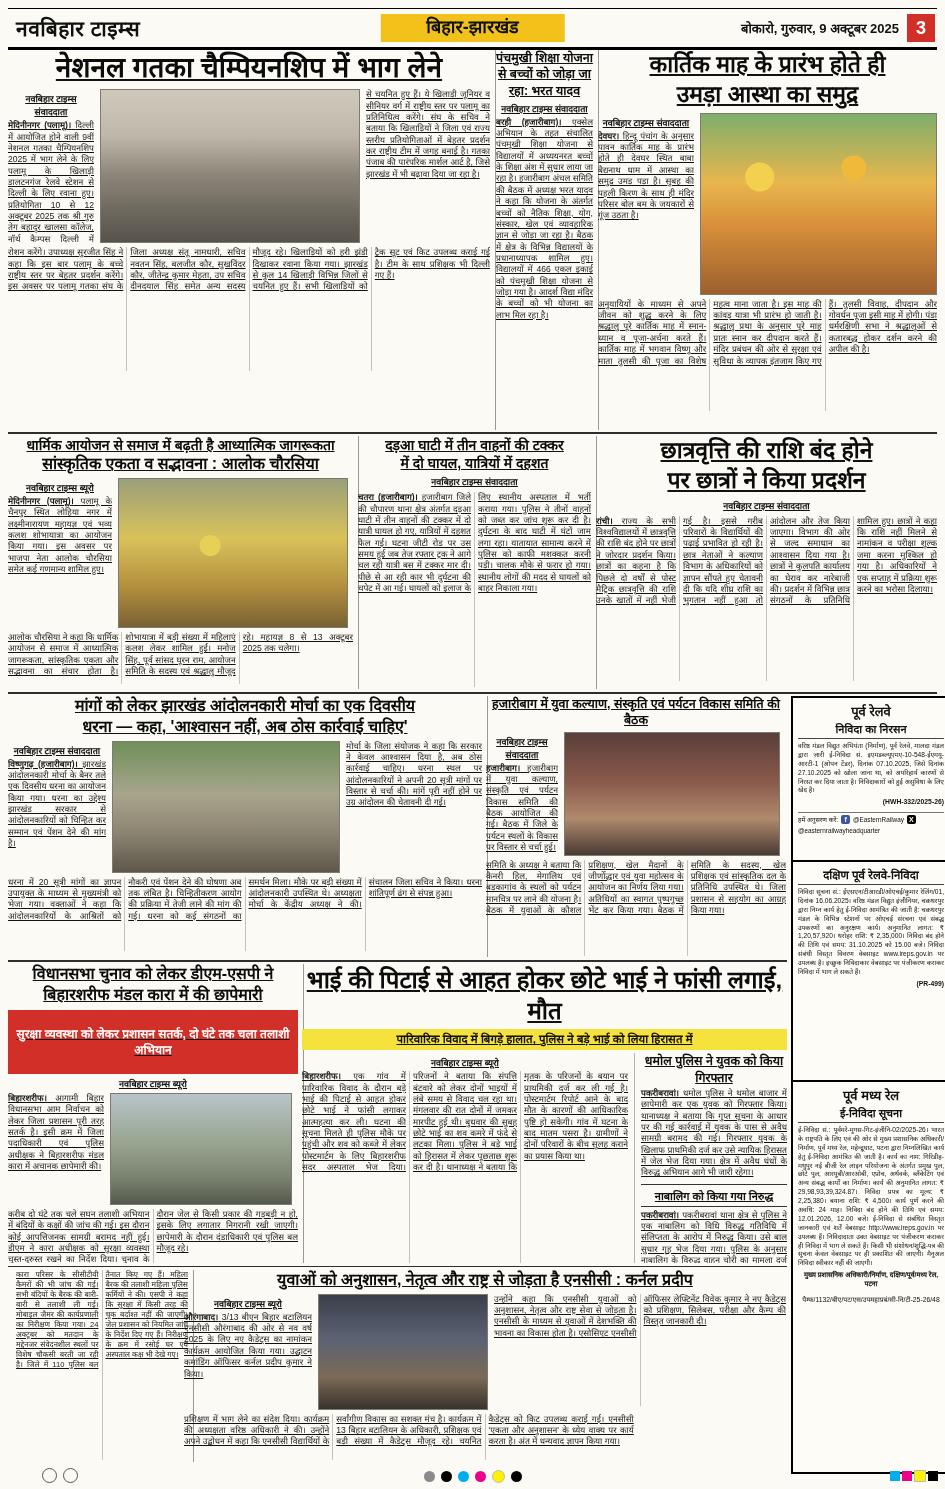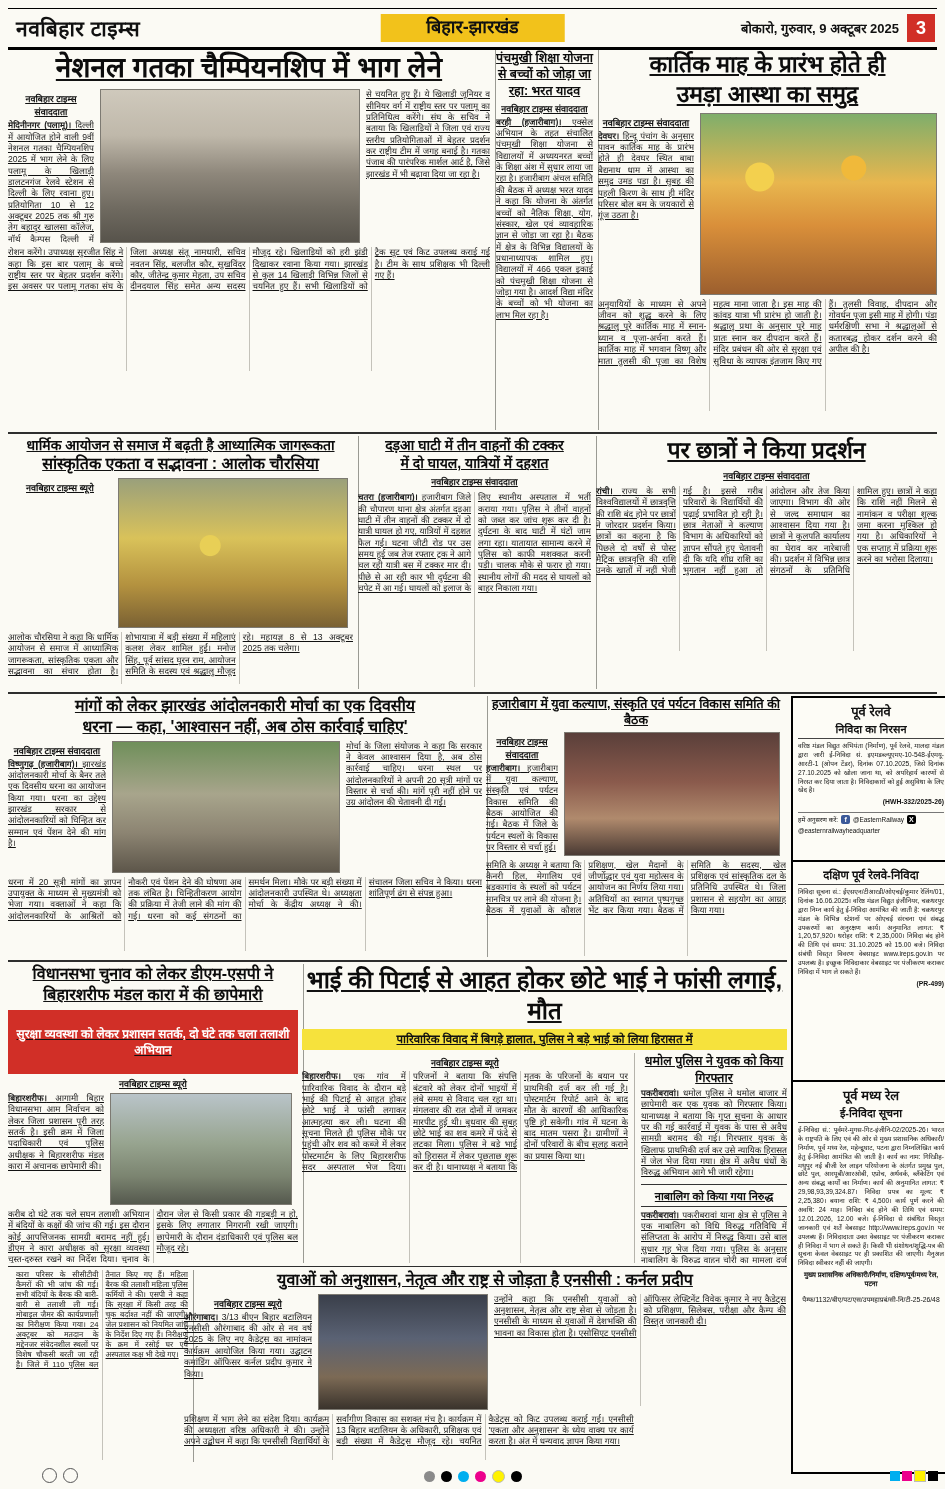--- a/index.html
+++ b/index.html
@@ -126,38 +126,40 @@
   </section>
 
   <div class="hr" style="left:8px;top:432px;width:929px;"></div>
 
   <section class="art bdr-r" id="a-dharmik" style="left:8px;top:436px;width:345px;height:253px;">
     <h2 class="hl hl-md2">धार्मिक आयोजन से समाज में बढ़ती है आध्यात्मिक जागरूकता</h2>
     <h2 class="hl hl-md">सांस्कृतिक एकता व सद्भावना : आलोक चौरसिया</h2>
     <div class="row" style="height:150px;">
       <div class="tcol" style="width:104px;">
         <div class="byline">नवबिहार टाइम्स ब्यूरो</div>
+        <p class="body-text"><span class="dl">मेदिनीनगर (पलामू)।</span> <span>पलामू के चैनपुर स्थित लोहिया नगर में लक्ष्मीनारायण महायज्ञ एवं भव्य कलश शोभायात्रा का आयोजन किया गया। इस अवसर पर भाजपा नेता आलोक चौरसिया समेत कई गणमान्य शामिल हुए।</span></p>
       </div>
       <div class="photo" id="ph-dharmik" style="width:228px;height:148px;"></div>
     </div>
     <div class="cols cols3" style="height:52px;">
       <p class="body-text">आलोक चौरसिया ने कहा कि धार्मिक आयोजन से समाज में आध्यात्मिक जागरूकता, सांस्कृतिक एकता और सद्भावना का संचार होता है। शोभायात्रा में बड़ी संख्या में महिलाएं कलश लेकर शामिल हुईं। मनोज सिंह, पूर्व सांसद घूरन राम, आयोजन समिति के सदस्य एवं श्रद्धालु मौजूद रहे। महायज्ञ 8 से 13 अक्टूबर 2025 तक चलेगा।</p>
     </div>
   </section>
 
   <section class="art bdr-r" id="a-ghati" style="left:358px;top:436px;width:233px;height:253px;">
     <h2 class="hl hl-md2">दड़आ घाटी में तीन वाहनों की टक्कर</h2>
     <h2 class="hl hl-md2">में दो घायल, यात्रियों में दहशत</h2>
     <div class="byline">नवबिहार टाइम्स संवाददाता</div>
     <div class="cols cols2" style="height:195px;">
       <p class="body-text"><span class="dl">चतरा (हजारीबाग)।</span> <span>हजारीबाग जिले की चौपारण थाना क्षेत्र अंतर्गत दड़आ घाटी में तीन वाहनों की टक्कर में दो यात्री घायल हो गए, यात्रियों में दहशत फैल गई। घटना जीटी रोड पर उस समय हुई जब तेज रफ्तार ट्रक ने आगे चल रही यात्री बस में टक्कर मार दी। पीछे से आ रही कार भी दुर्घटना की चपेट में आ गई। घायलों को इलाज के लिए स्थानीय अस्पताल में भर्ती कराया गया। पुलिस ने तीनों वाहनों को जब्त कर जांच शुरू कर दी है। दुर्घटना के बाद घाटी में घंटों जाम लगा रहा। यातायात सामान्य करने में पुलिस को काफी मशक्कत करनी पड़ी। चालक मौके से फरार हो गया। स्थानीय लोगों की मदद से घायलों को बाहर निकाला गया।</span></p>
     </div>
   </section>
 
   <section class="art" id="a-chhatra" style="left:596px;top:436px;width:341px;height:253px;">
+    <h1 class="hl hl-lg">छात्रवृत्ति की राशि बंद होने</h1>
     <h1 class="hl hl-lg">पर छात्रों ने किया प्रदर्शन</h1>
     <div class="byline">नवबिहार टाइम्स संवाददाता</div>
     <div class="cols cols4" style="height:165px;">
       <p class="body-text"><span class="dl">रांची।</span> <span>राज्य के सभी विश्वविद्यालयों में छात्रवृत्ति की राशि बंद होने पर छात्रों ने जोरदार प्रदर्शन किया। छात्रों का कहना है कि पिछले दो वर्षों से पोस्ट मैट्रिक छात्रवृत्ति की राशि उनके खातों में नहीं भेजी गई है। इससे गरीब परिवारों के विद्यार्थियों की पढ़ाई प्रभावित हो रही है। छात्र नेताओं ने कल्याण विभाग के अधिकारियों को ज्ञापन सौंपते हुए चेतावनी दी कि यदि शीघ्र राशि का भुगतान नहीं हुआ तो आंदोलन और तेज किया जाएगा। विभाग की ओर से जल्द समाधान का आश्वासन दिया गया है। छात्रों ने कुलपति कार्यालय का घेराव कर नारेबाजी की। प्रदर्शन में विभिन्न छात्र संगठनों के प्रतिनिधि शामिल हुए। छात्रों ने कहा कि राशि नहीं मिलने से नामांकन व परीक्षा शुल्क जमा करना मुश्किल हो गया है। अधिकारियों ने एक सप्ताह में प्रक्रिया शुरू करने का भरोसा दिलाया।</span></p>
     </div>
   </section>
 
   <div class="hr" style="left:8px;top:692px;width:929px;"></div>
 
   <section class="art bdr-r" id="a-morcha" style="left:8px;top:696px;width:474px;height:261px;">

